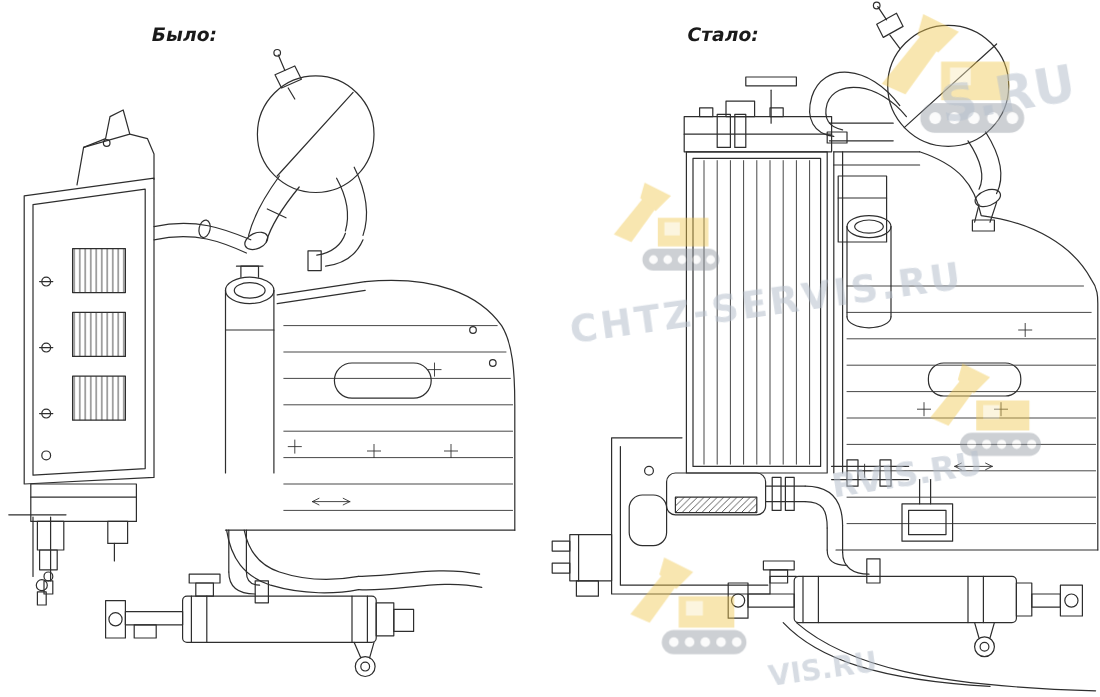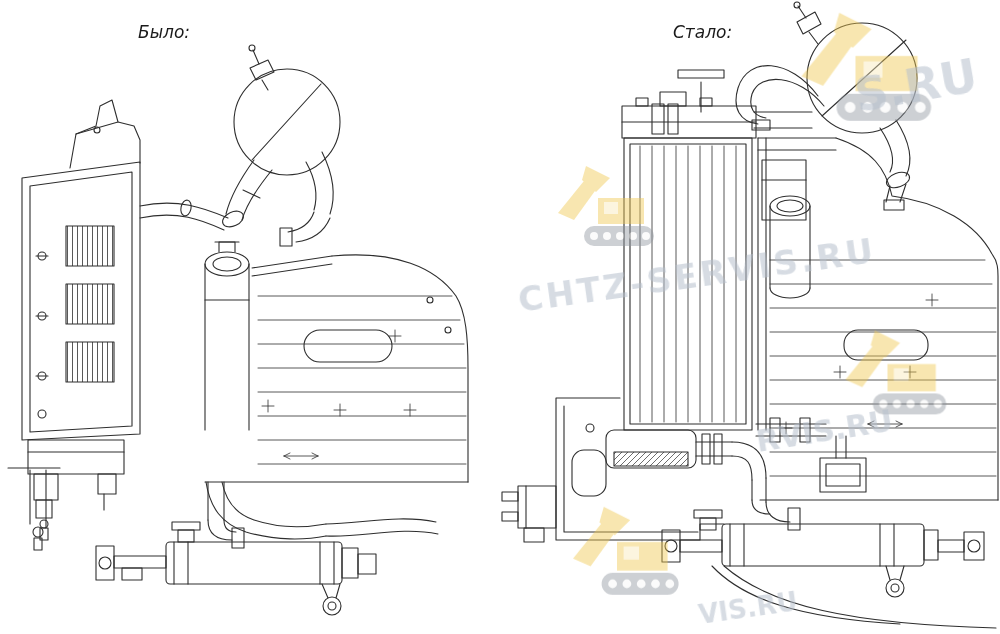--- a/index.html
+++ b/index.html
@@ -1,21 +1,21 @@
 <!DOCTYPE html>
 <html><head>
 <meta charset="utf-8">
 <style>
   html,body{margin:0;padding:0;background:#ffffff;}
   .canvas{position:relative;width:1000px;height:634px;background:#ffffff;overflow:hidden;font-family:"DejaVu Sans",sans-serif;}
   .draw-layer{position:absolute;left:0;top:0;z-index:2;}
   .wm-layer{position:absolute;left:0;top:0;z-index:3;pointer-events:none;}
-  .label{position:absolute;z-index:4;font-style:italic;font-size:17px;color:#1a1a1a;}
+  .label{position:absolute;z-index:4;font-style:italic;font-size:17px;color:#1a1a1a;font-weight:bold;}
   .label.before{left:138px;top:22px;}
-  .label.after{left:625px;top:22px;margin-left:48px;}
+  .label.after{left:625px;top:22px;}
   .line{stroke:#2e2e2e;fill:none;stroke-width:1.1;stroke-linecap:round;stroke-linejoin:round;}
   .thin{stroke-width:0.8;}
   .wm-text{font-family:"DejaVu Sans",sans-serif;font-weight:bold;}
 </style>
 </head>
 <body>
 
 <div class="canvas">
 
   <svg class="draw-layer" width="1000" height="634" viewBox="0 0 1000 634">

